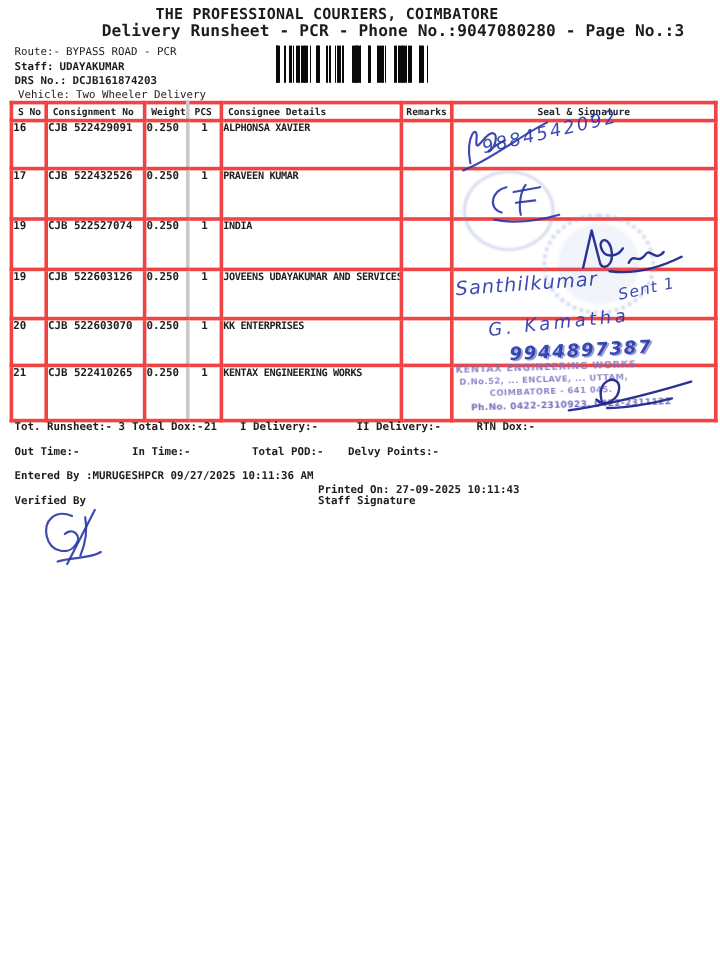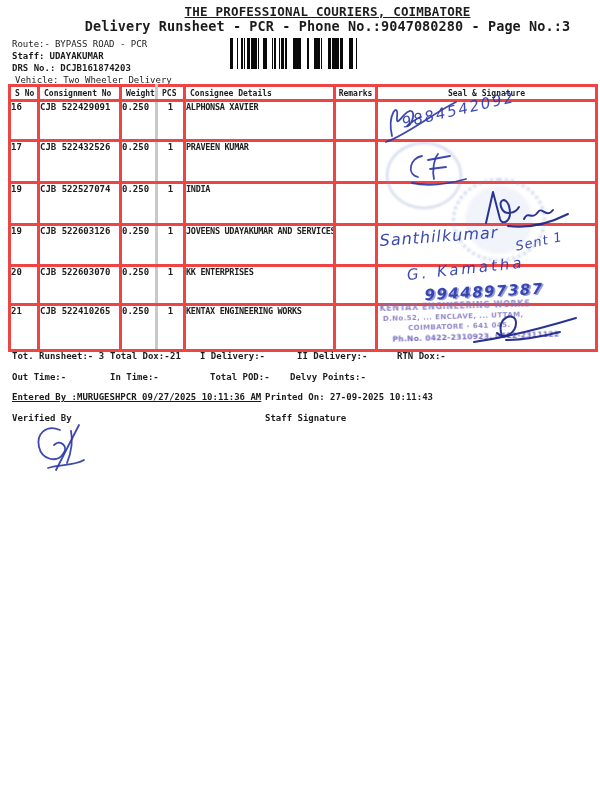--- a/index.html
+++ b/index.html
@@ -2,22 +2,22 @@
 <html><head>
 <meta charset="utf-8">
 <style>
   html,body { margin:0; padding:0; background:#ffffff; }
   .page {
     position:relative; width:600px; height:800px; background:#ffffff;
     font-family:"DejaVu Sans Mono", monospace; color:#1c1c1c; overflow:hidden;
   }
   
   .title1 {
-    position:absolute; top:4px; left:0; width:545px; padding-left:55px;
-    text-align:center; font-weight:bold; font-size:12.5px; letter-spacing:0.2px;text-decoration:underline;
+    position:absolute; top:4px; left:0; width:545px; 
+    text-align:center; font-weight:bold; font-size:12.5px; letter-spacing:0.2px;
   }
   .title2 {
     position:absolute; top:18px; left:0; width:545px; padding-left:55px;
     text-align:center; font-weight:bold; font-size:13.5px; letter-spacing:0.1px;
   }
   .meta { position:absolute; left:12px; top:38px; font-size:9px; line-height:12px; white-space:nowrap; }
   .meta .row { height:12px; }
   .meta .b { font-weight:bold; }
   .meta .lbl { margin-right:5px; }
   .barcode {
@@ -225,22 +225,22 @@
   <span class="t" style="left:170px; top:351px;">21</span>
   <span class="t" style="left:200px; top:351px;">I Delivery:-</span>
   <span class="t" style="left:297px; top:351px;">II Delivery:-</span>
   <span class="t" style="left:397px; top:351px;">RTN Dox:-</span>
 
   <span class="t" style="left:12px;  top:372px;">Out Time:-</span>
   <span class="t" style="left:110px; top:372px;">In Time:-</span>
   <span class="t" style="left:210px; top:372px;text-align:center;">Total POD:-</span>
   <span class="t" style="left:290px; top:372px;">Delvy Points:-</span>
 
-  <span class="t" style="left:12px;  top:392px;text-decoration:underline;">Entered By :MURUGESHPCR 09/27/2025 10:11:36 AM</span>
-  <span class="t" style="left:265px; top:392px;">Printed On: 27-09-2025 10:11:43</span>
+  <span class="t" style="left:12px;  top:392px;">Entered By :MURUGESHPCR 09/27/2025 10:11:36 AM</span>
+  <span class="t" style="left:265px; top:404px;">Printed On: 27-09-2025 10:11:43</span>
 
   <span class="t" style="left:12px;  top:413px;">Verified By</span>
   <span class="t" style="left:265px; top:413px;">Staff Signature</span>
 
   <svg class="scrawl" style="left:26px; top:418px;" width="66" height="56" viewBox="0 0 66 56">
     <path d="M34,12 C20,6 10,16 13,29 C16,42 31,45 37,36 C43,28 34,21 28,27"></path>
     <path d="M45,13 C47,23 45,35 41,45"></path>
     <path d="M30,52 L53,7"></path>
     <path d="M22,50 C34,46 48,48 58,42"></path>
   </svg>

